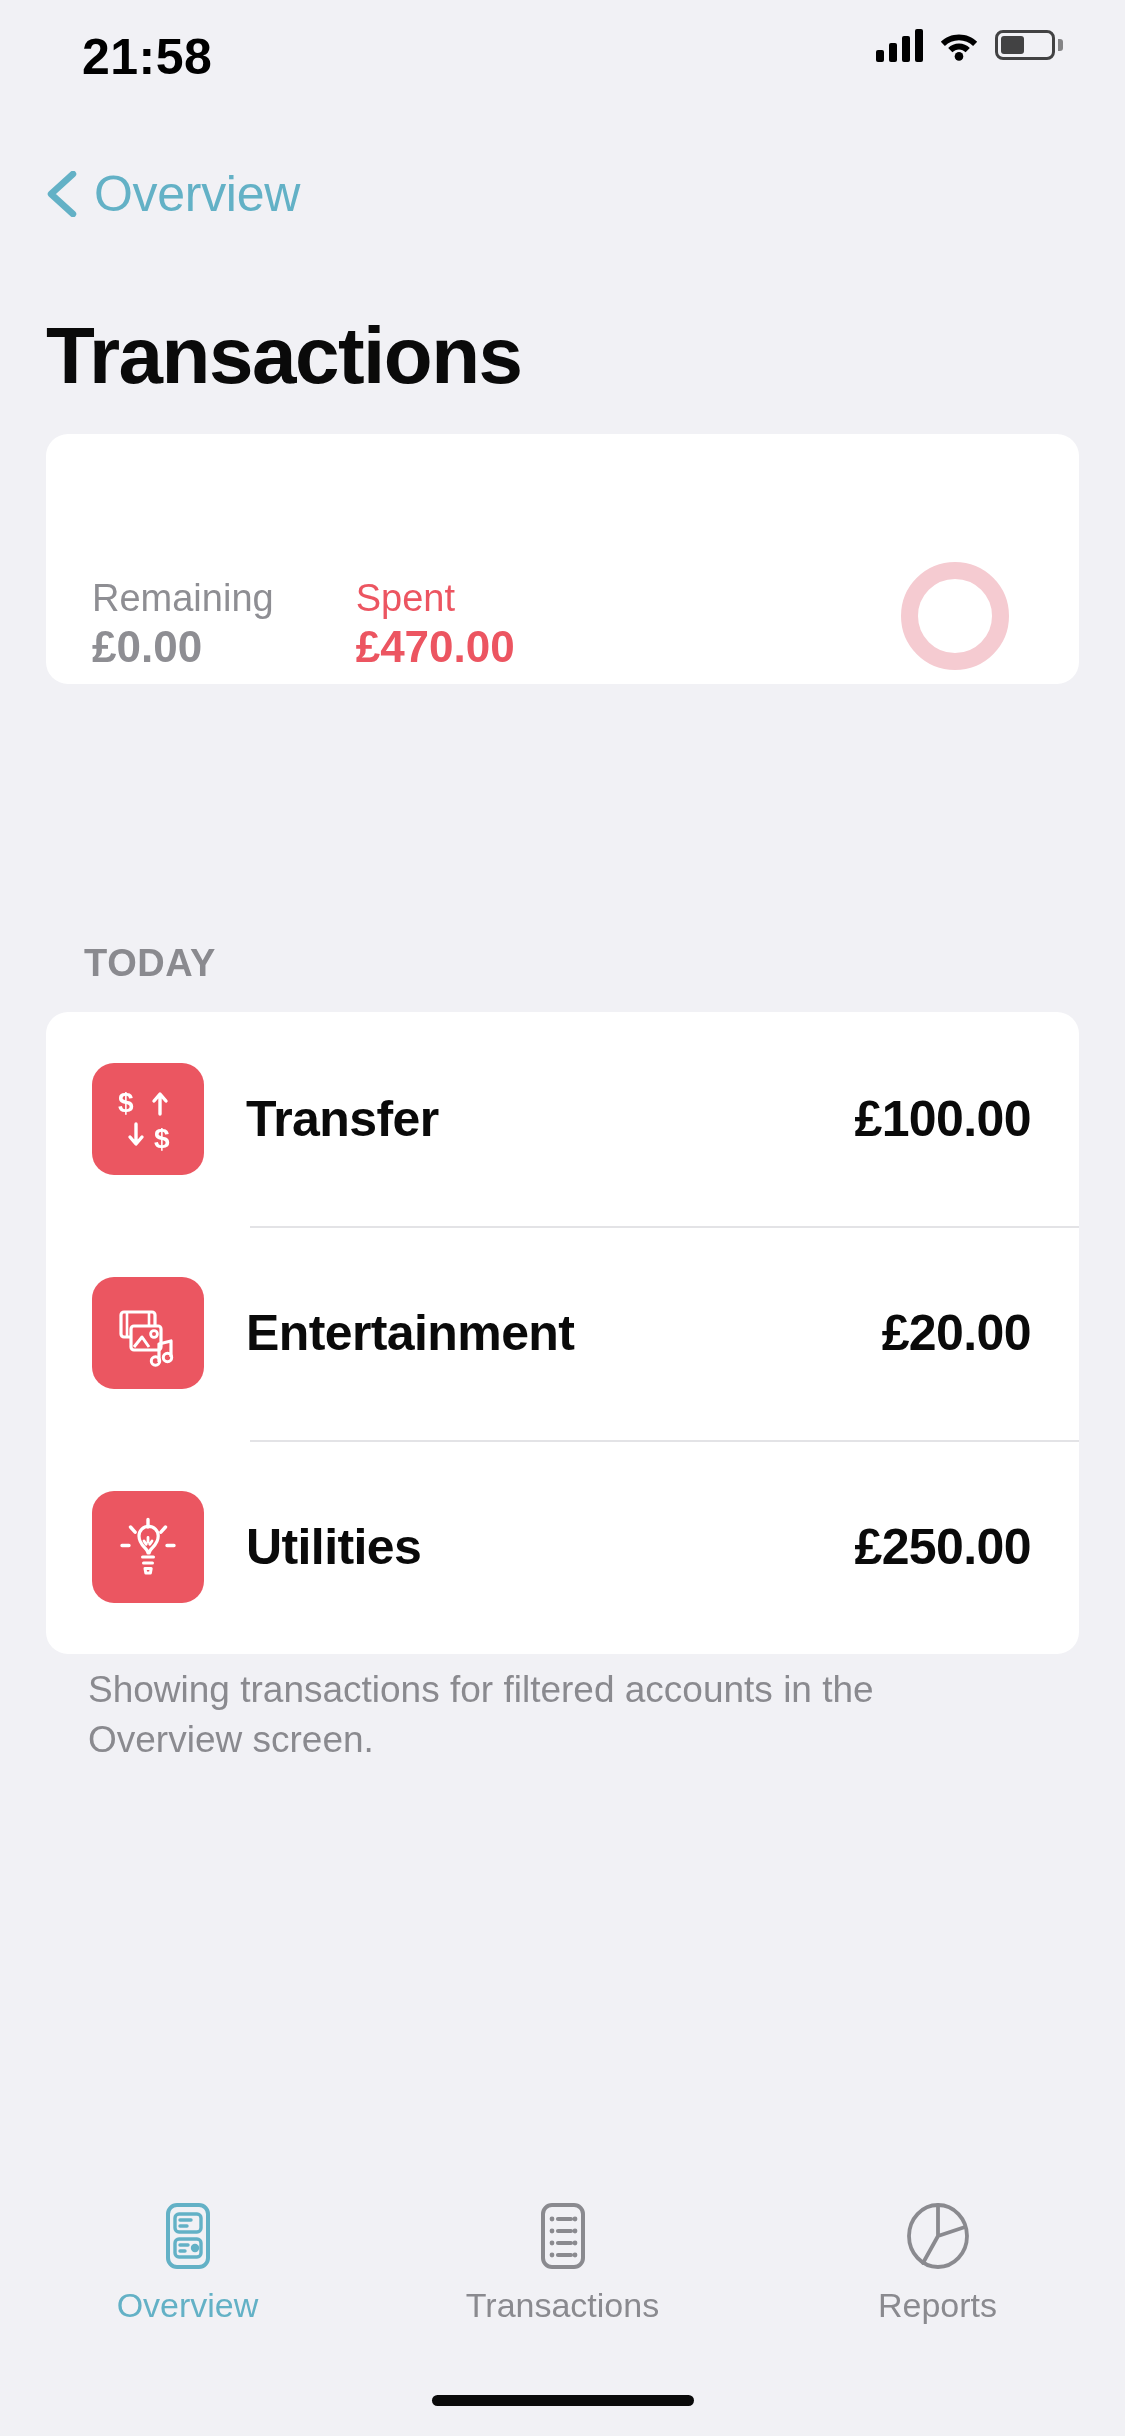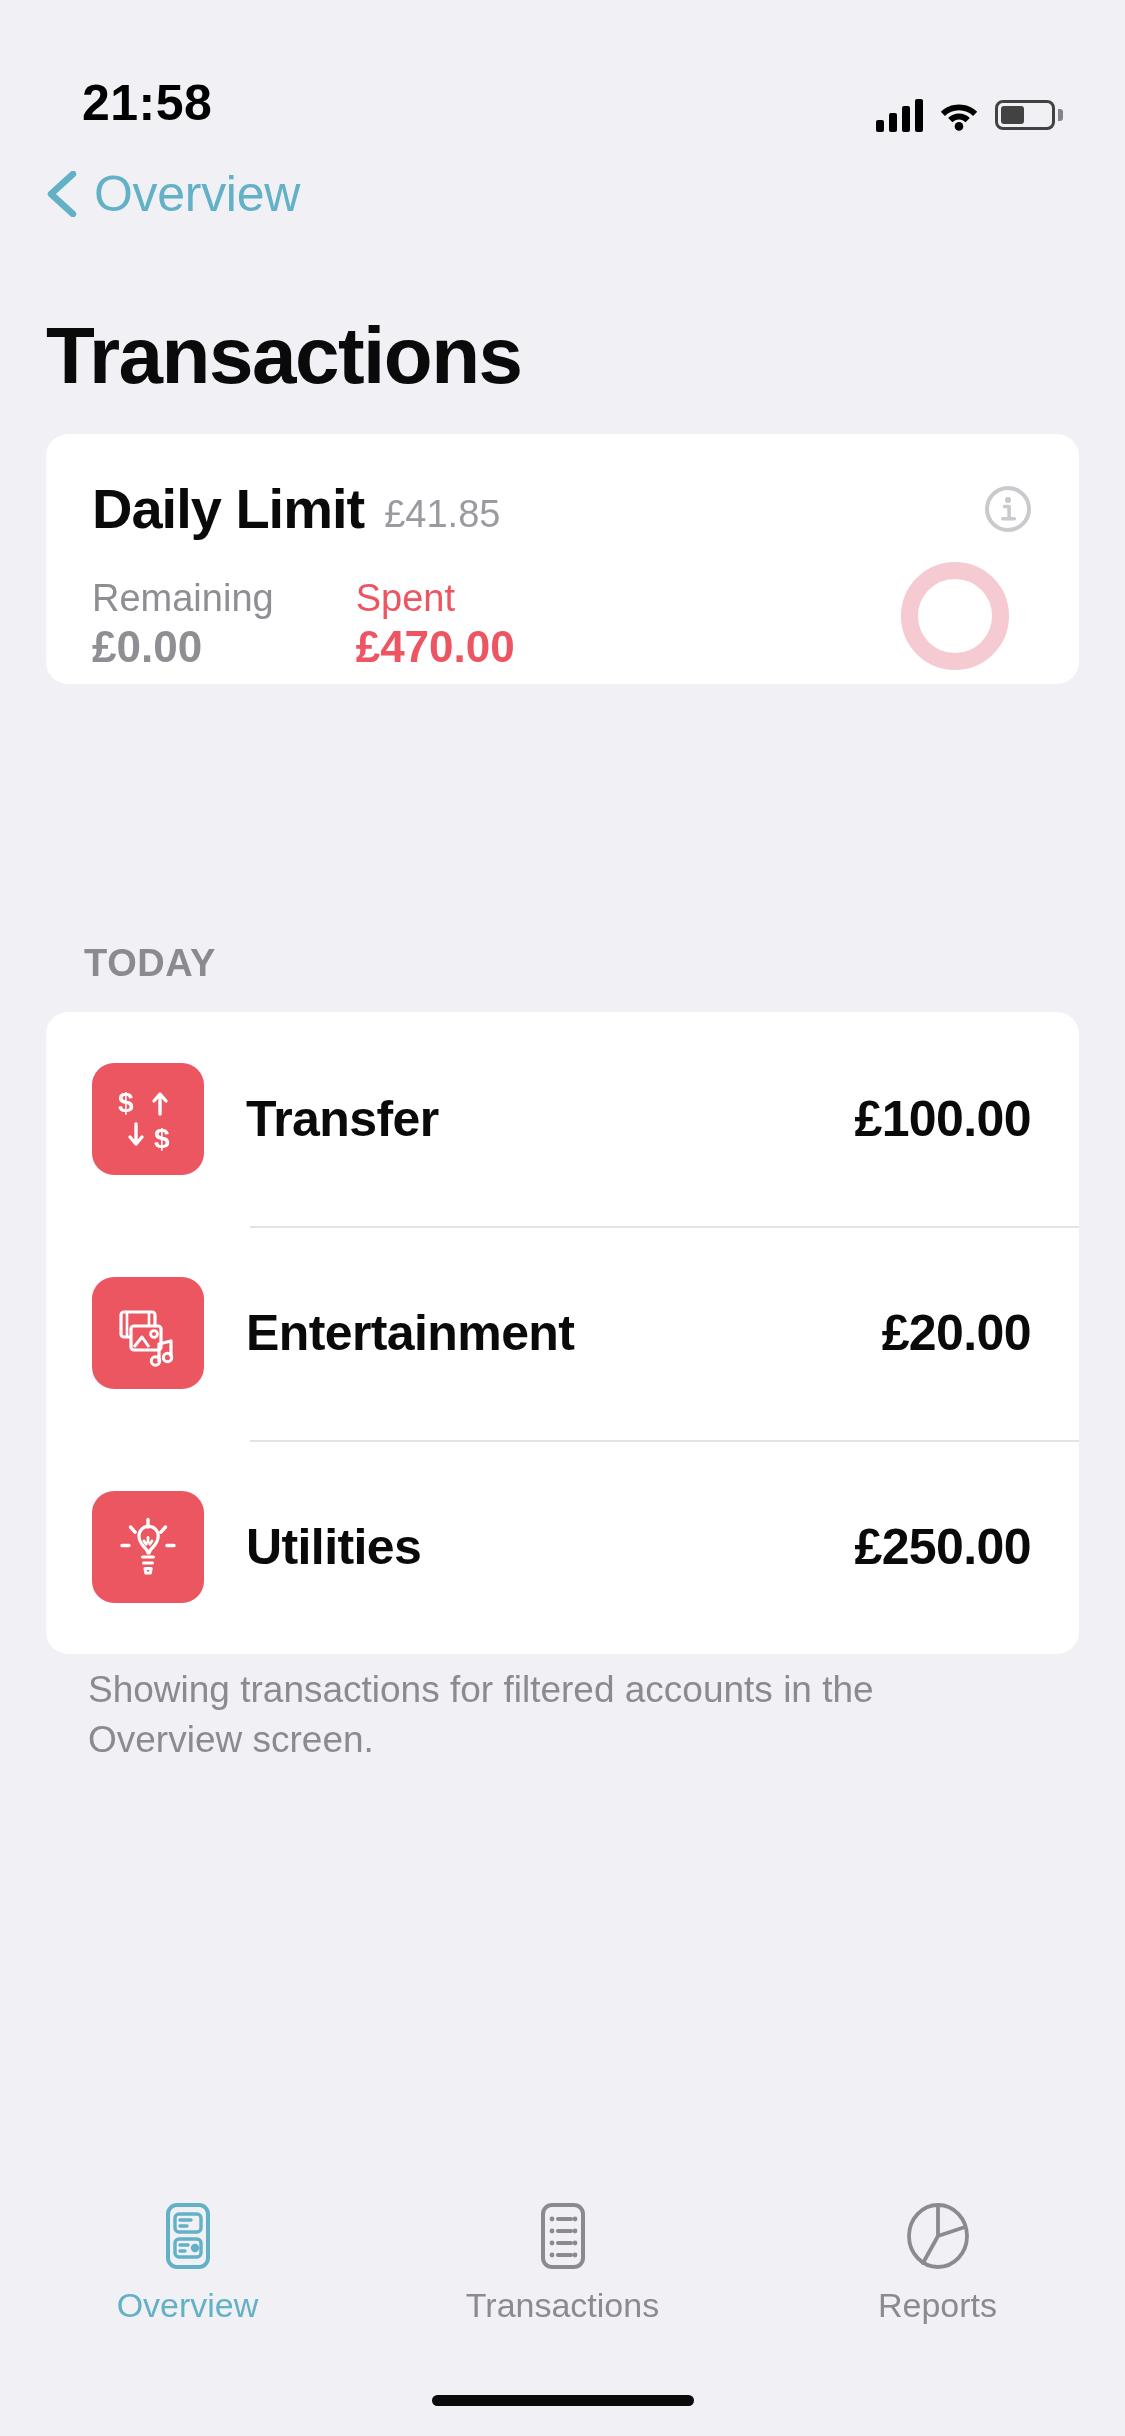--- a/index.html
+++ b/index.html
@@ -18,21 +18,21 @@
     background: #F1F1F5;
   }
 
   
   .statusbar {
     position: absolute;
     top: 0; left: 0;
     width: 1125px;
     height: 132px;
     display: flex;
-    align-items: flex-end;
+    align-items: flex-start;
     justify-content: space-between;
     padding: 28px 62px 0 82px;
   }
   .status-time {
     font-size: 50px;
     font-weight: bold;
     color: #000;
     letter-spacing: 0.5px;
   }
   .status-right {
@@ -282,29 +282,20 @@
   <div class="navback">
     <svg class="chev" viewBox="0 0 34 46">
       <path d="M29 3 L7 23 L29 43" fill="none" stroke="#63B1C6" stroke-width="6.5" stroke-linecap="round" stroke-linejoin="round"></path>
     </svg>
     <span class="navback-label">Overview</span>
   </div>
 
   <div class="page-title">Transactions</div>
 
   <div class="limit-card">
-    <div class="limit-head">
-      <span class="limit-title">Daily Limit</span>
-      <span class="limit-amount">£41.85</span>
-      <svg class="info-icon" viewBox="0 0 50 50">
-        <circle cx="25" cy="25" r="21" fill="none" stroke="#C9C9CE" stroke-width="4"></circle>
-        <circle cx="25" cy="16" r="3.1" fill="#C9C9CE"></circle>
-        <path d="M21.5 22.5h4.6v12.2M19.8 34.7h11.5" fill="none" stroke="#C9C9CE" stroke-width="3.6" stroke-linecap="round" stroke-linejoin="round"></path>
-      </svg>
-    </div>
 
     <div class="limit-stats">
       <div class="stat">
         <span class="stat-label">Remaining</span>
         <span class="stat-value">£0.00</span>
       </div>
       <div class="stat-divider"></div>
       <div class="stat spent">
         <span class="stat-label">Spent</span>
         <span class="stat-value">£470.00</span>

